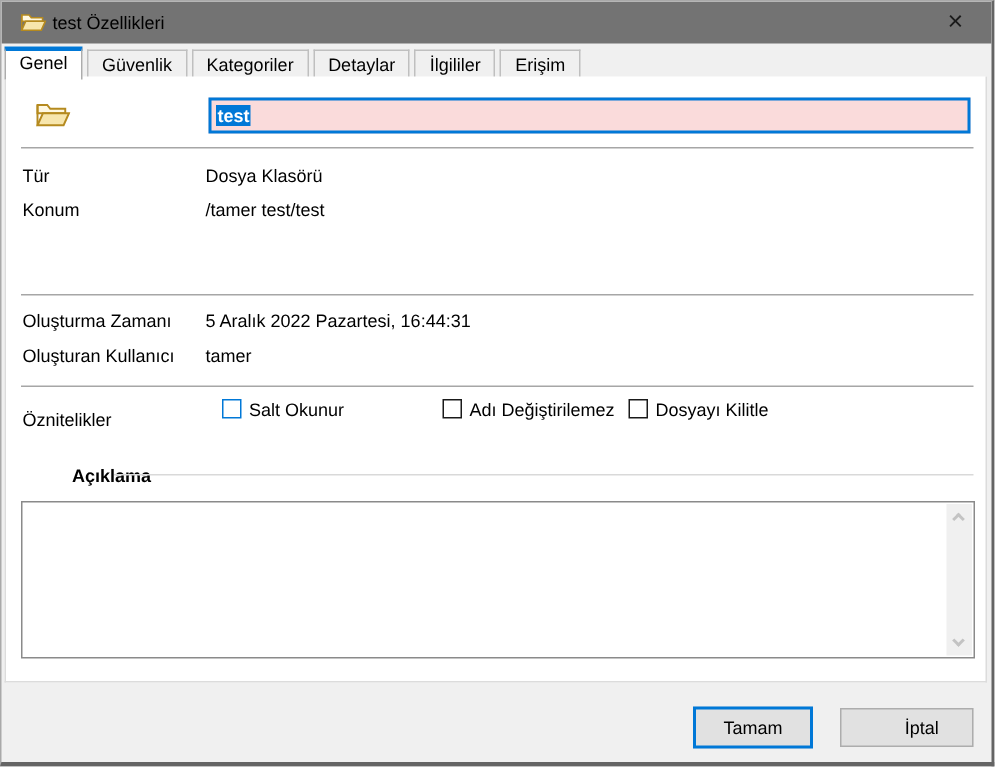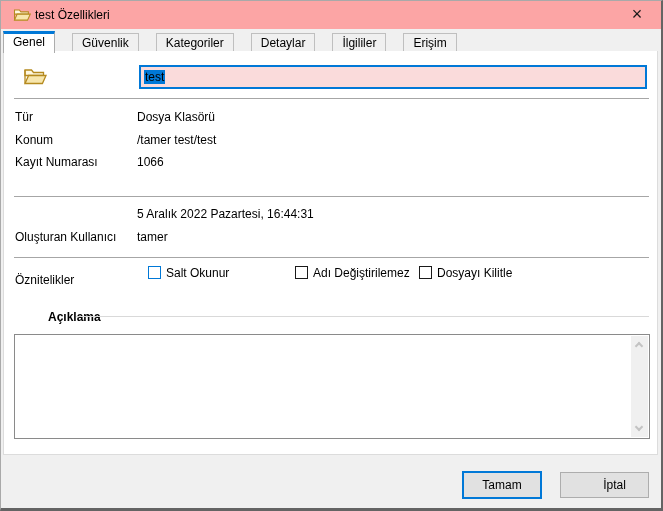--- a/index.html
+++ b/index.html
@@ -8,47 +8,47 @@
     position:relative; width:663px; height:511px;
     background:#f0f0f0;
     border:1px solid #a9a9a9;
     border-right:2px solid #646464;
     border-bottom:3px solid #646464;
     font-family:"Liberation Sans", sans-serif;
     font-size:12px; color:#000;
     overflow:hidden;
   }
   
-  .titlebar { position:absolute; top:0; left:0; right:0; height:28px; background:#fca5a5; }
+  .titlebar { position:absolute; top:0; left:0; right:0; height:28px; background:#737373; }
   .titlebar .ticon { position:absolute; left:12px; top:6px; }
   .titlebar .ttext { position:absolute; left:34px; top:7px; line-height:14px; }
   .close-btn { position:absolute; right:6px; top:0; width:36px; height:28px; text-align:center; cursor:pointer; }
   .close-btn span { font-size:18px; font-weight:300; line-height:27px; color:#1a1a1a; }
   
   .tabstrip { position:absolute; top:29px; left:2px; right:6px; height:22px; display:flex; align-items:flex-end; }
   .tab {
-    height:19px; padding:0 9px; margin-right:17px;
+    height:19px; padding:0 9px; margin-right:3px;
     background:#f0f0f0; border:1px solid #bfbfbf; border-bottom:none;
     line-height:18px; white-space:nowrap; cursor:pointer;
   }
   .tab.active {
     height:22px; background:#ffffff; border:1px solid #acacac; border-bottom:none;
     border-top:3px solid #0078d7; line-height:17px; margin-bottom:-1px; z-index:3; position:relative;
   }
   
   .page {
     position:absolute; top:50px; left:2px; width:655px; height:404px;
     background:#ffffff; border:1px solid #dcdcdc; border-top:none; z-index:1;
   }
   .bigicon { position:absolute; left:19px; top:15px; }
   .name-input {
     position:absolute; left:135px; top:14px; width:508px; height:24px;
     background:#fadbdb; border:2px solid #0078d7; padding:2px 3px; line-height:16px; cursor:text;
   }
-  .name-input .sel { background:#0078d7; color:#000000; padding:0 1px; }
+  .name-input .sel { background:#0078d7; color:#ffffff; padding:0 1px;font-weight:bold; }
   .sep { position:absolute; left:10px; right:8px; height:1px; background:#a6a6a6; }
   .row { position:absolute; left:11px; right:8px; height:14px; line-height:14px; white-space:nowrap; }
   .row .lab { position:absolute; left:0; }
   .row .val { position:absolute; left:122px; }
   
   .attr-label { position:absolute; left:11px; top:222px; }
   .cb { position:absolute; height:14px; line-height:14px; cursor:pointer; white-space:nowrap;padding-left:12px; }
   .cb .box {
     display:inline-block; width:13px; height:13px; vertical-align:-2px; margin-right:5px;
     border:1px solid #1a1a1a; background:#ffffff; text-align:center;
@@ -117,28 +117,25 @@
     <div class="sep" style="top:47px"></div>
 
     <div class="row" style="top:82px">
       <span class="lab">Konum</span>
       <span class="val">/tamer test/test</span>
     </div>
     <div class="row" style="top:59px">
       <span class="lab">Tür</span>
       <span class="val">Dosya Klasörü</span>
     </div>
-    <div class="row" style="top:104px">
-      <span class="lab">Kayıt Numarası</span>
-      <span class="val">1066</span>
-    </div>
 
     <div class="sep" style="top:145px"></div>
 
     <div class="row" style="top:156px">
+      <span class="lab">Oluşturma Zamanı</span>
       <span class="val">5 Aralık 2022 Pazartesi, 16:44:31</span>
     </div>
     <div class="row" style="top:179px">
       <span class="lab">Oluşturan Kullanıcı</span>
       <span class="val">tamer</span>
     </div>
 
     <div class="sep" style="top:206px"></div>
 
     <div class="attr-label">Öznitelikler</div>

